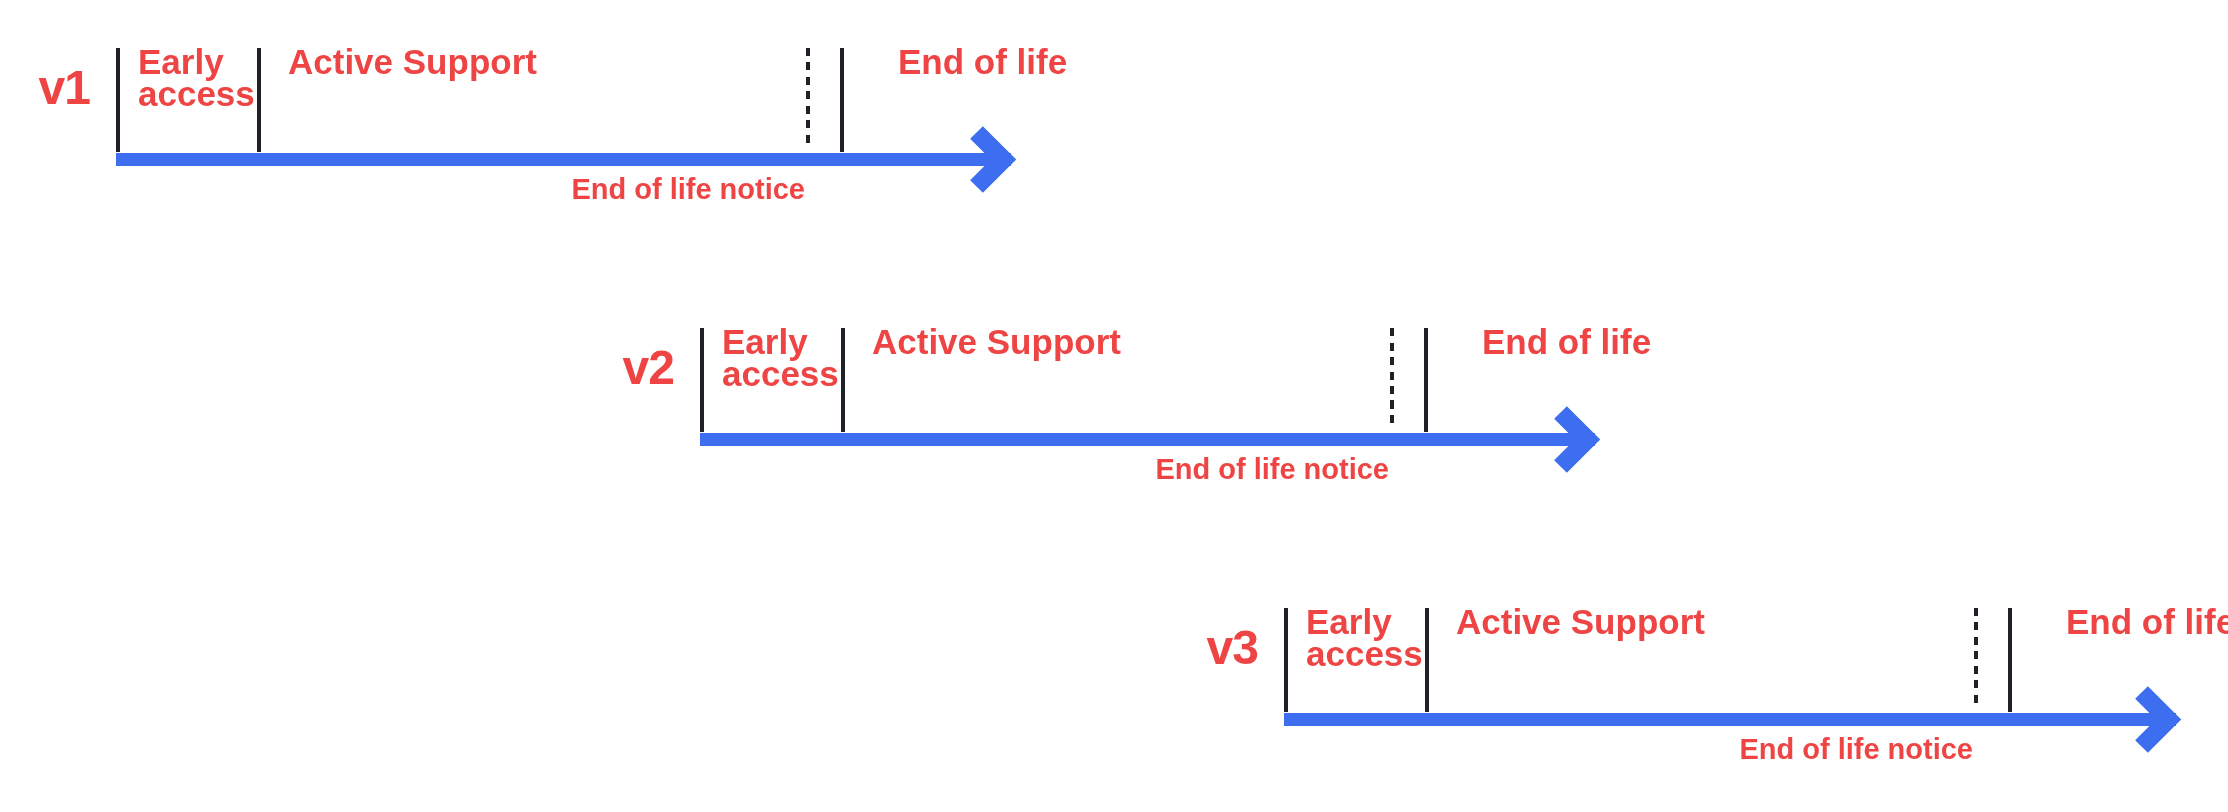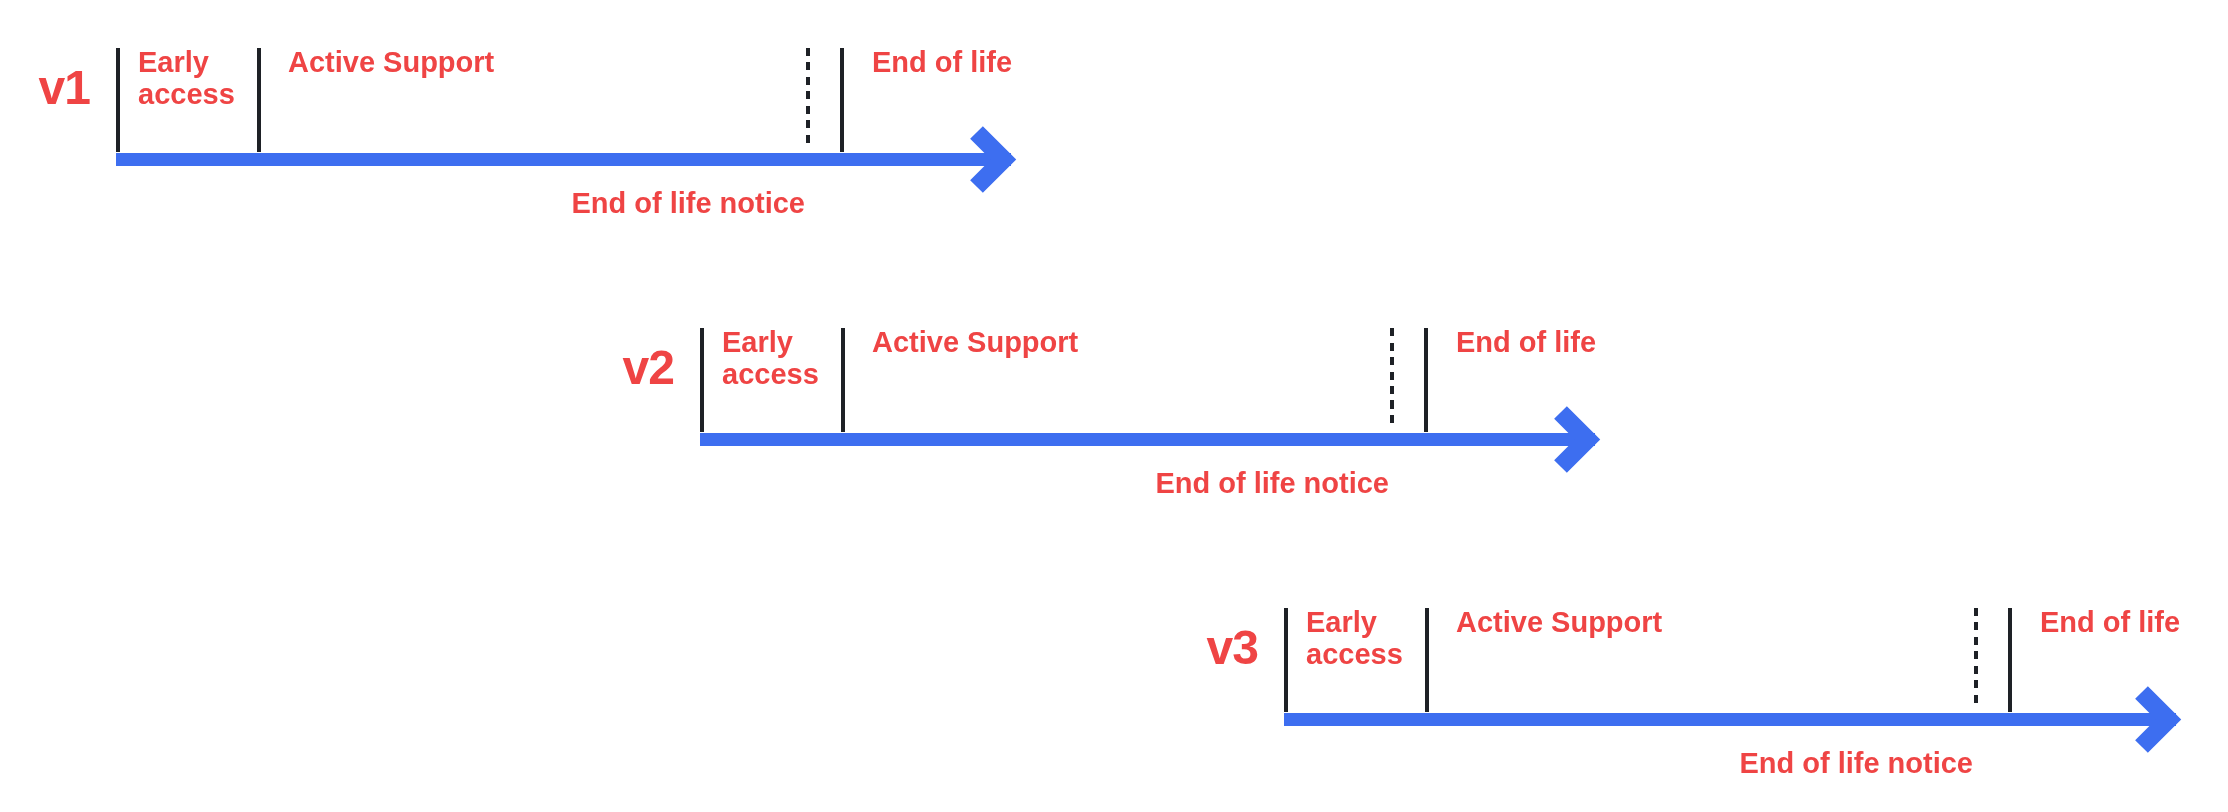--- a/index.html
+++ b/index.html
@@ -19,26 +19,26 @@
     text-align:right;font-size:48px;line-height:48px;letter-spacing:-1px;
   }
   .tick{position:absolute;top:0;width:4px;height:104px;background:#1e2126;}
   .tick.t1{left:-2px;}
   .tick.t2{left:139px;}
   .tick.t4{left:722px;}
   .tick.dashed{
     left:688px;height:100px;background:transparent;
     background-image:repeating-linear-gradient(to bottom,#1e2126 0px,#1e2126 8px,rgba(0,0,0,0) 8px,rgba(0,0,0,0) 14.5px);
   }
-  .plabel{position:absolute;top:-2px;font-size:29px;line-height:32px;}
+  .plabel{position:absolute;top:-2px;font-size:35px;line-height:32px;}
   .plabel.early{left:20px;width:132px;}
   .plabel.active{left:170px;white-space:nowrap;}
-  .plabel.eol{left:754px;white-space:nowrap;}
+  .plabel.eol{left:780px;white-space:nowrap;}
   .notice{
-    position:absolute;left:287px;top:139px;width:400px;
+    position:absolute;left:287px;top:125px;width:400px;
     text-align:right;font-size:29px;line-height:32px;white-space:nowrap;
   }
   .arrow{position:absolute;left:-2px;top:76px;}
   .arrow polyline{fill:none;}
 </style>
 </head>
 <body>
 
 <div class="canvas">
 

